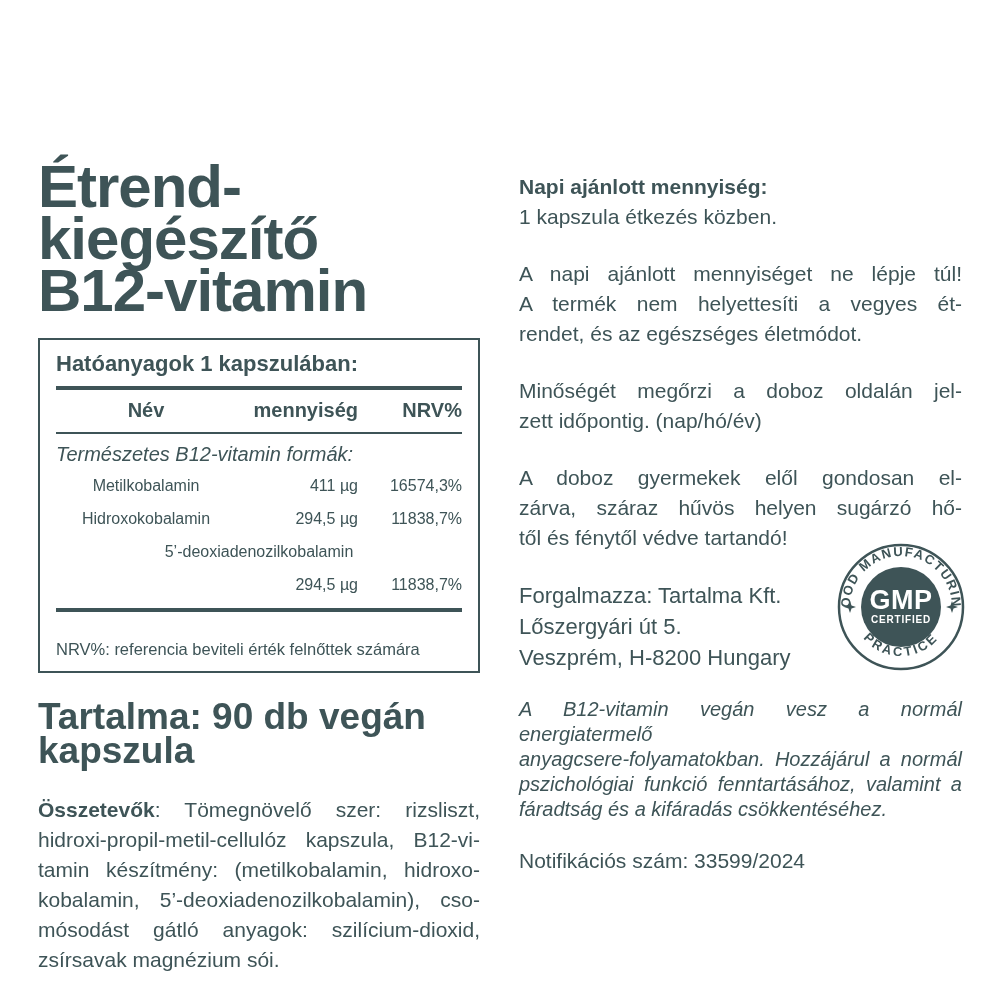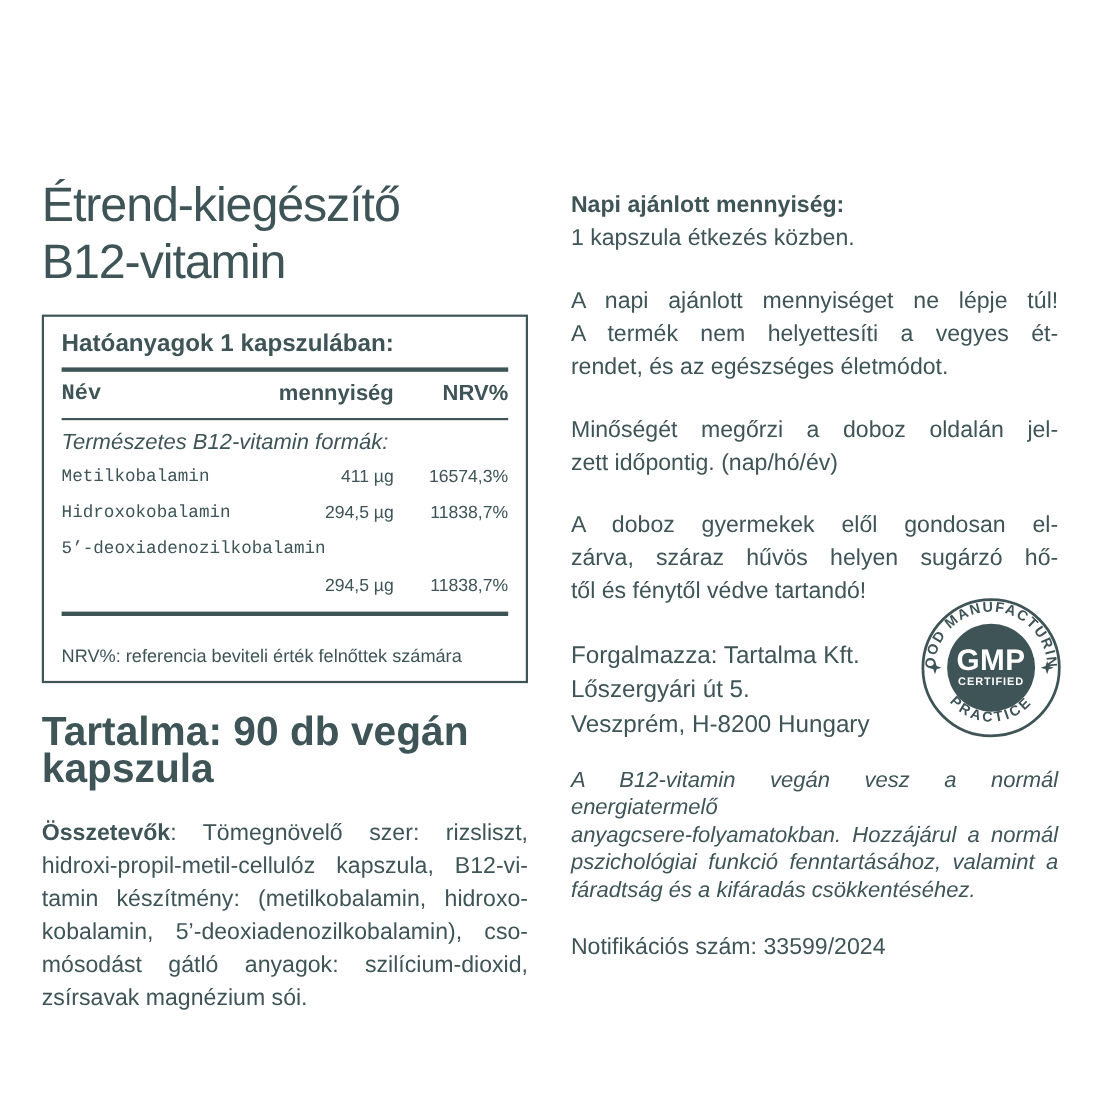--- a/index.html
+++ b/index.html
@@ -8,29 +8,29 @@
     background: #ffffff;
     font-family: "Liberation Sans", sans-serif;
     color: #3e5457;
     position: relative;
     overflow: hidden;
   }
   .left-col { position: absolute; left: 38px; top: 161px; width: 442px; }
   .right-col { position: absolute; left: 519px; top: 172px; width: 443px; }
 
   
-  .product-title { font-size: 44px; font-weight: normal; line-height: 52px; letter-spacing: -1px; }
+  .product-title { font-size: 60px; font-weight: bold; line-height: 52px; letter-spacing: -1px; }
 
   .facts-table { margin-top: 21px; border: 2px solid #3e5457; padding: 9px 16px 12px 16px; }
   .t-title { font-size: 22px; font-weight: bold; padding: 2px 0 9px 0; }
   hr.rule { border: 0; border-top: 2.5px solid #3e5457; }
   hr.rule-thick { border: 0; border-top: 4.5px solid #3e5457; }
   .t-head { display: flex; font-size: 20px; font-weight: bold; padding: 9px 0 10px 0; }
   .t-row { display: flex; font-size: 16px; line-height: 33px; }
-  .c-name { flex: 1; text-align: left; font-family: Liberation Mono, monospace; }
+  .c-name { flex: 1; text-align: center; }
   .c-amt  { width: 122px; text-align: right; }
   .c-nrv  { width: 104px; text-align: right; }
   .t-group { font-size: 20px; font-style: italic; padding: 9px 0 3px 0; }
   .t-rows-block { padding-bottom: 7px; }
   .t-foot { font-size: 16.5px; padding-top: 28px; }
 
   .contents-line { margin-top: 27px; font-size: 37px; font-weight: bold; line-height: 34px; }
 
   .ingredients { margin-top: 27px; font-size: 21px; line-height: 30px; }
   .ingredients b { font-weight: bold; }

